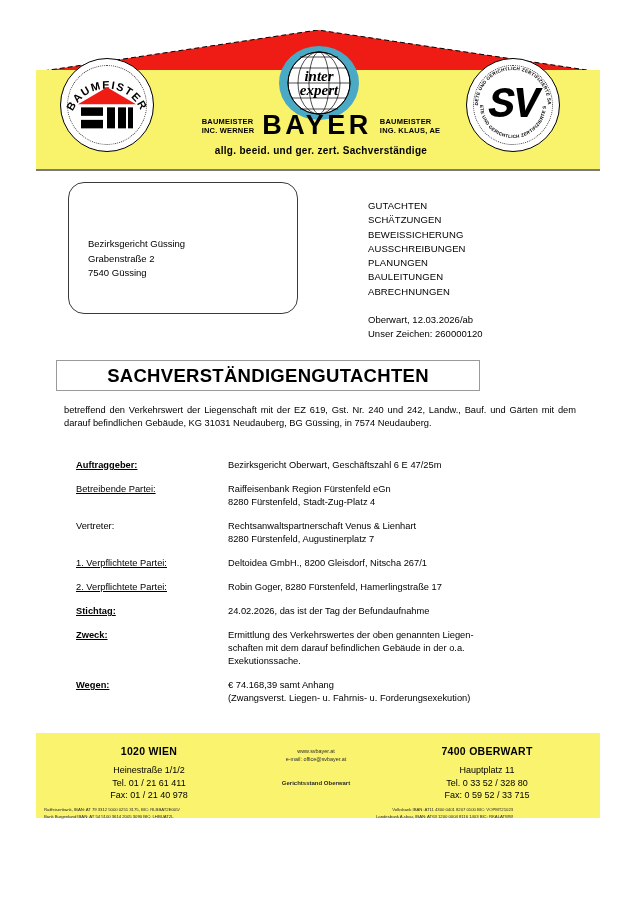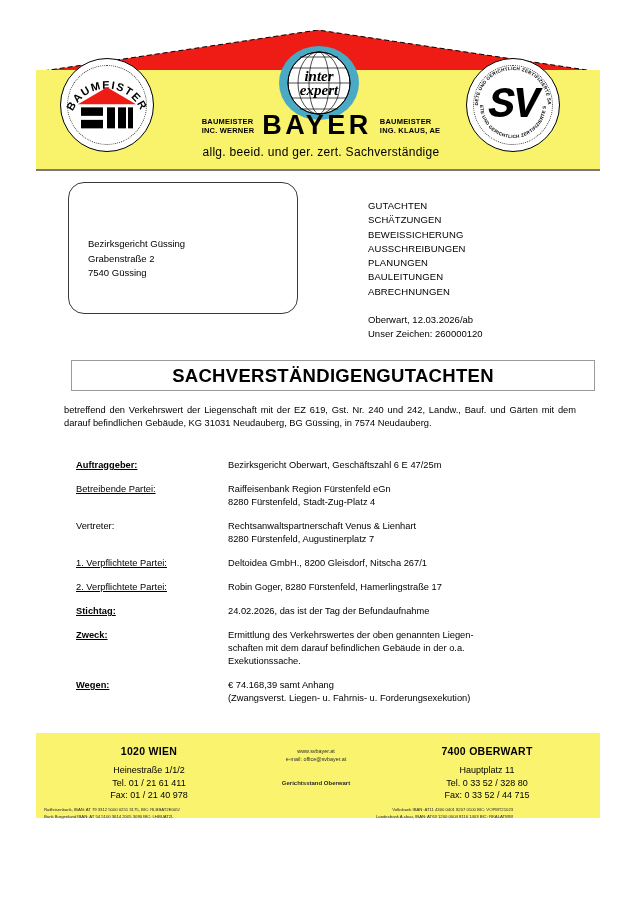--- a/index.html
+++ b/index.html
@@ -134,22 +134,22 @@
     letter-spacing: 0.2px;
     text-align: left;
   }
   #wm-bayer {
     font-size: 27px;
     font-weight: bold;
     letter-spacing: 3.5px;
     line-height: 27px;
   }
   #wm-sub {
-    font-size: 12px;
-    font-weight: normal;
+    font-size: 10px;
+    font-weight: bold;
     margin-top: 6px;
     letter-spacing: 0.3px;
   }
 
   
   #address-box {
     position: absolute;
     left: 68px;
     top: 182px;
     width: 230px;
@@ -182,23 +182,23 @@
     left: 368px;
     top: 313px;
     font-size: 9.5px;
     line-height: 14.3px;
   }
   #meta-col div { white-space: nowrap; }
 
   
   #title-banner {
     position: absolute;
-    left: 71px;
+    left: 56px;
     top: 360px;
-    width: 524px;
+    width: 424px;
     height: 31px;
     border: 1px solid #9a9a9a;
     box-sizing: border-box;
     display: flex;
     align-items: center;
     justify-content: center;
   }
   #title-banner-text {
     font-size: 18.5px;
     font-weight: bold;
@@ -470,21 +470,21 @@
   <div class="foot-col" id="foot-mid">
     <div class="foot-mid-line">www.svbayer.at</div>
     <div class="foot-mid-line">e-mail: office@svbayer.at</div>
     <div id="foot-mid-court">Gerichtsstand Oberwart</div>
   </div>
 
   <div class="foot-col" id="foot-right">
     <div class="foot-city">7400 OBERWART</div>
     <div class="foot-line">Hauptplatz 11</div>
     <div class="foot-line">Tel. 0 33 52 / 328 80</div>
-    <div class="foot-line">Fax: 0 33 52 / 44 715</div>
+    <div class="foot-line">Fax: 0 59 52 / 33 715</div>
   </div>
 
   <div id="foot-bank">
     <div class="bank-col" id="bank-left" style="white-space: pre-line;">Raiffeisenbank, IBAN: AT 79 3312 5000 0251 3175,  BIC: RLBBAT2E005/
 Bank Burgenland IBAN: AT 54 5100 3614 2005 3090  BIC: LHBUAT2L</div>
     <div class="bank-col" id="bank-right" style="white-space: pre-line;">Volksbank IBAN: AT11 4300 0401 8207 0100  BIC: VOPMT21023
 Landesbank A.sbau, IBAN: AT63 1200 0004 8116 1403  BIC: RKALATWW</div>
   </div>
 
 </div>

